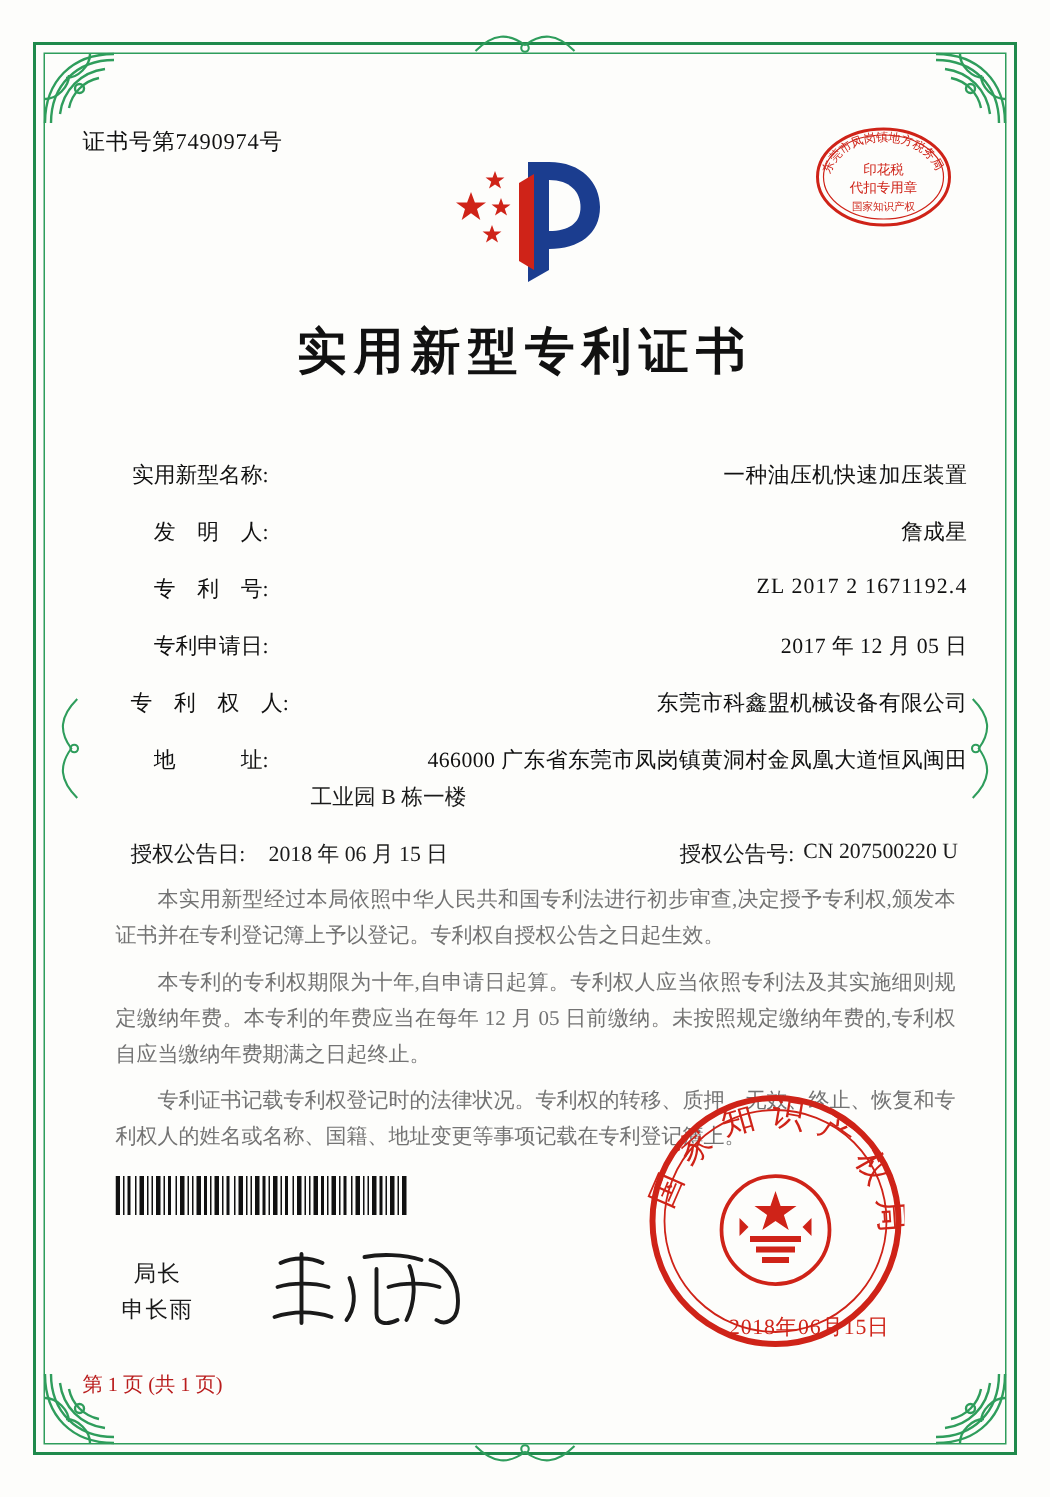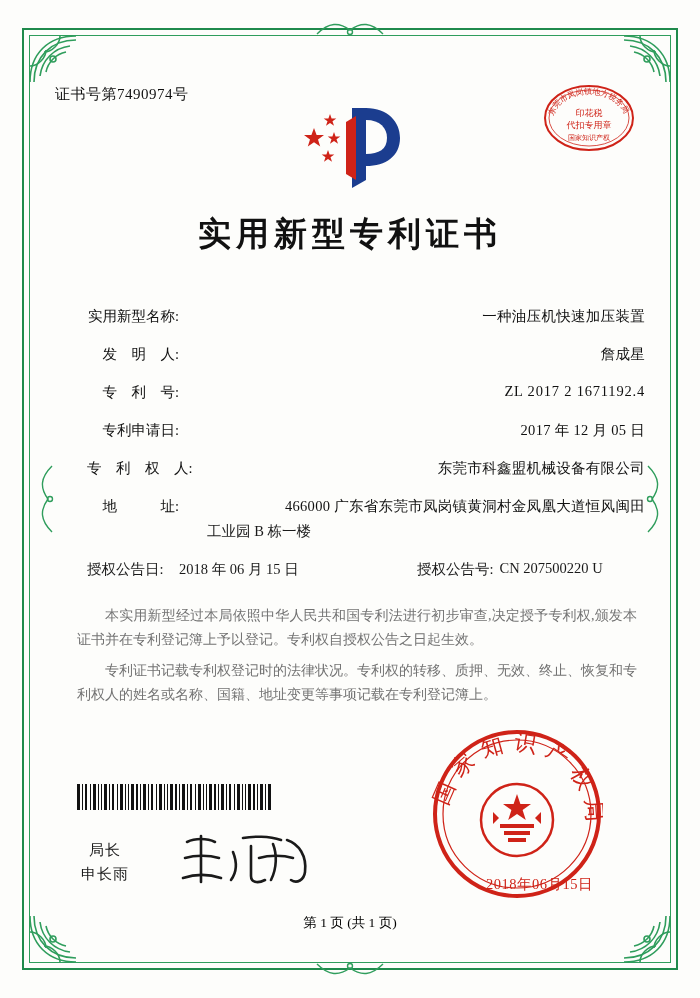--- a/index.html
+++ b/index.html
@@ -137,23 +137,24 @@
     padding-left: 92px;
     margin-top: -13px;
     margin-bottom: 19px;
     font-size: 14.5px;
     font-family: "Liberation Serif", serif;
   }
   .addr-cont span { padding-left: 28px; margin-top: 33px; }
 
   .row-two {
     display: flex;
-    margin-bottom: 25px;
+    margin-bottom: 10px;
     font-size: 14.5px;
     font-family: "Liberation Serif", serif;
+    gap: 36px;
   }
   .row-two .half-left { width: 330px; display: flex; }
   .row-two .half-right { display: flex; }
   .row-two .lbl { white-space: nowrap; }
   .row-two .half-left .lbl { width: 92px; flex: 0 0 92px; }
   .row-two .half-right .lbl { margin-right: 6px; }
 
   
   .paras {
     margin-top: 8px;
@@ -216,24 +217,24 @@
     letter-spacing: 0.5px;
     white-space: nowrap;
   }
 
   
   .footer {
     position: absolute;
     left: 0;
     right: 0;
     bottom: 6px;
-    text-align: center;
+    text-align: left;
     font-family: "Liberation Serif", serif;
     font-size: 13.5px;
-    color: #000000;
+    color: #b91c1c;
   }
 </style>
 </head>
 <body>
 
 <div class="page">
 
   <div class="border-outer"></div>
   <div class="border-inner"></div>
 
@@ -403,20 +404,21 @@
         <div class="half-right">
           <div class="lbl">授权公告号:</div>
           <div>CN 207500220 U</div>
         </div>
       </div>
 
     </div>
 
     <div class="paras">
       <p>本实用新型经过本局依照中华人民共和国专利法进行初步审查,决定授予专利权,颁发本证书并在专利登记簿上予以登记。专利权自授权公告之日起生效。</p>
+      <p>本专利的专利权期限为十年,自申请日起算。专利权人应当依照专利法及其实施细则规定缴纳年费。本专利的年费应当在每年 12 月 05 日前缴纳。未按照规定缴纳年费的,专利权自应当缴纳年费期满之日起终止。</p>
       <p>专利证书记载专利权登记时的法律状况。专利权的转移、质押、无效、终止、恢复和专利权人的姓名或名称、国籍、地址变更等事项记载在专利登记簿上。</p>
     </div>
 
     <div class="barcode">
       <svg width="196" height="26" viewBox="0 0 196 26" preserveAspectRatio="none">
         <g fill="#111">
           <rect x="0" y="0" width="3" height="26"></rect>
             <rect x="5" y="0" width="1" height="26"></rect>
           <rect x="8" y="0" width="2" height="26"></rect>
             <rect x="13" y="0" width="1" height="26"></rect>

